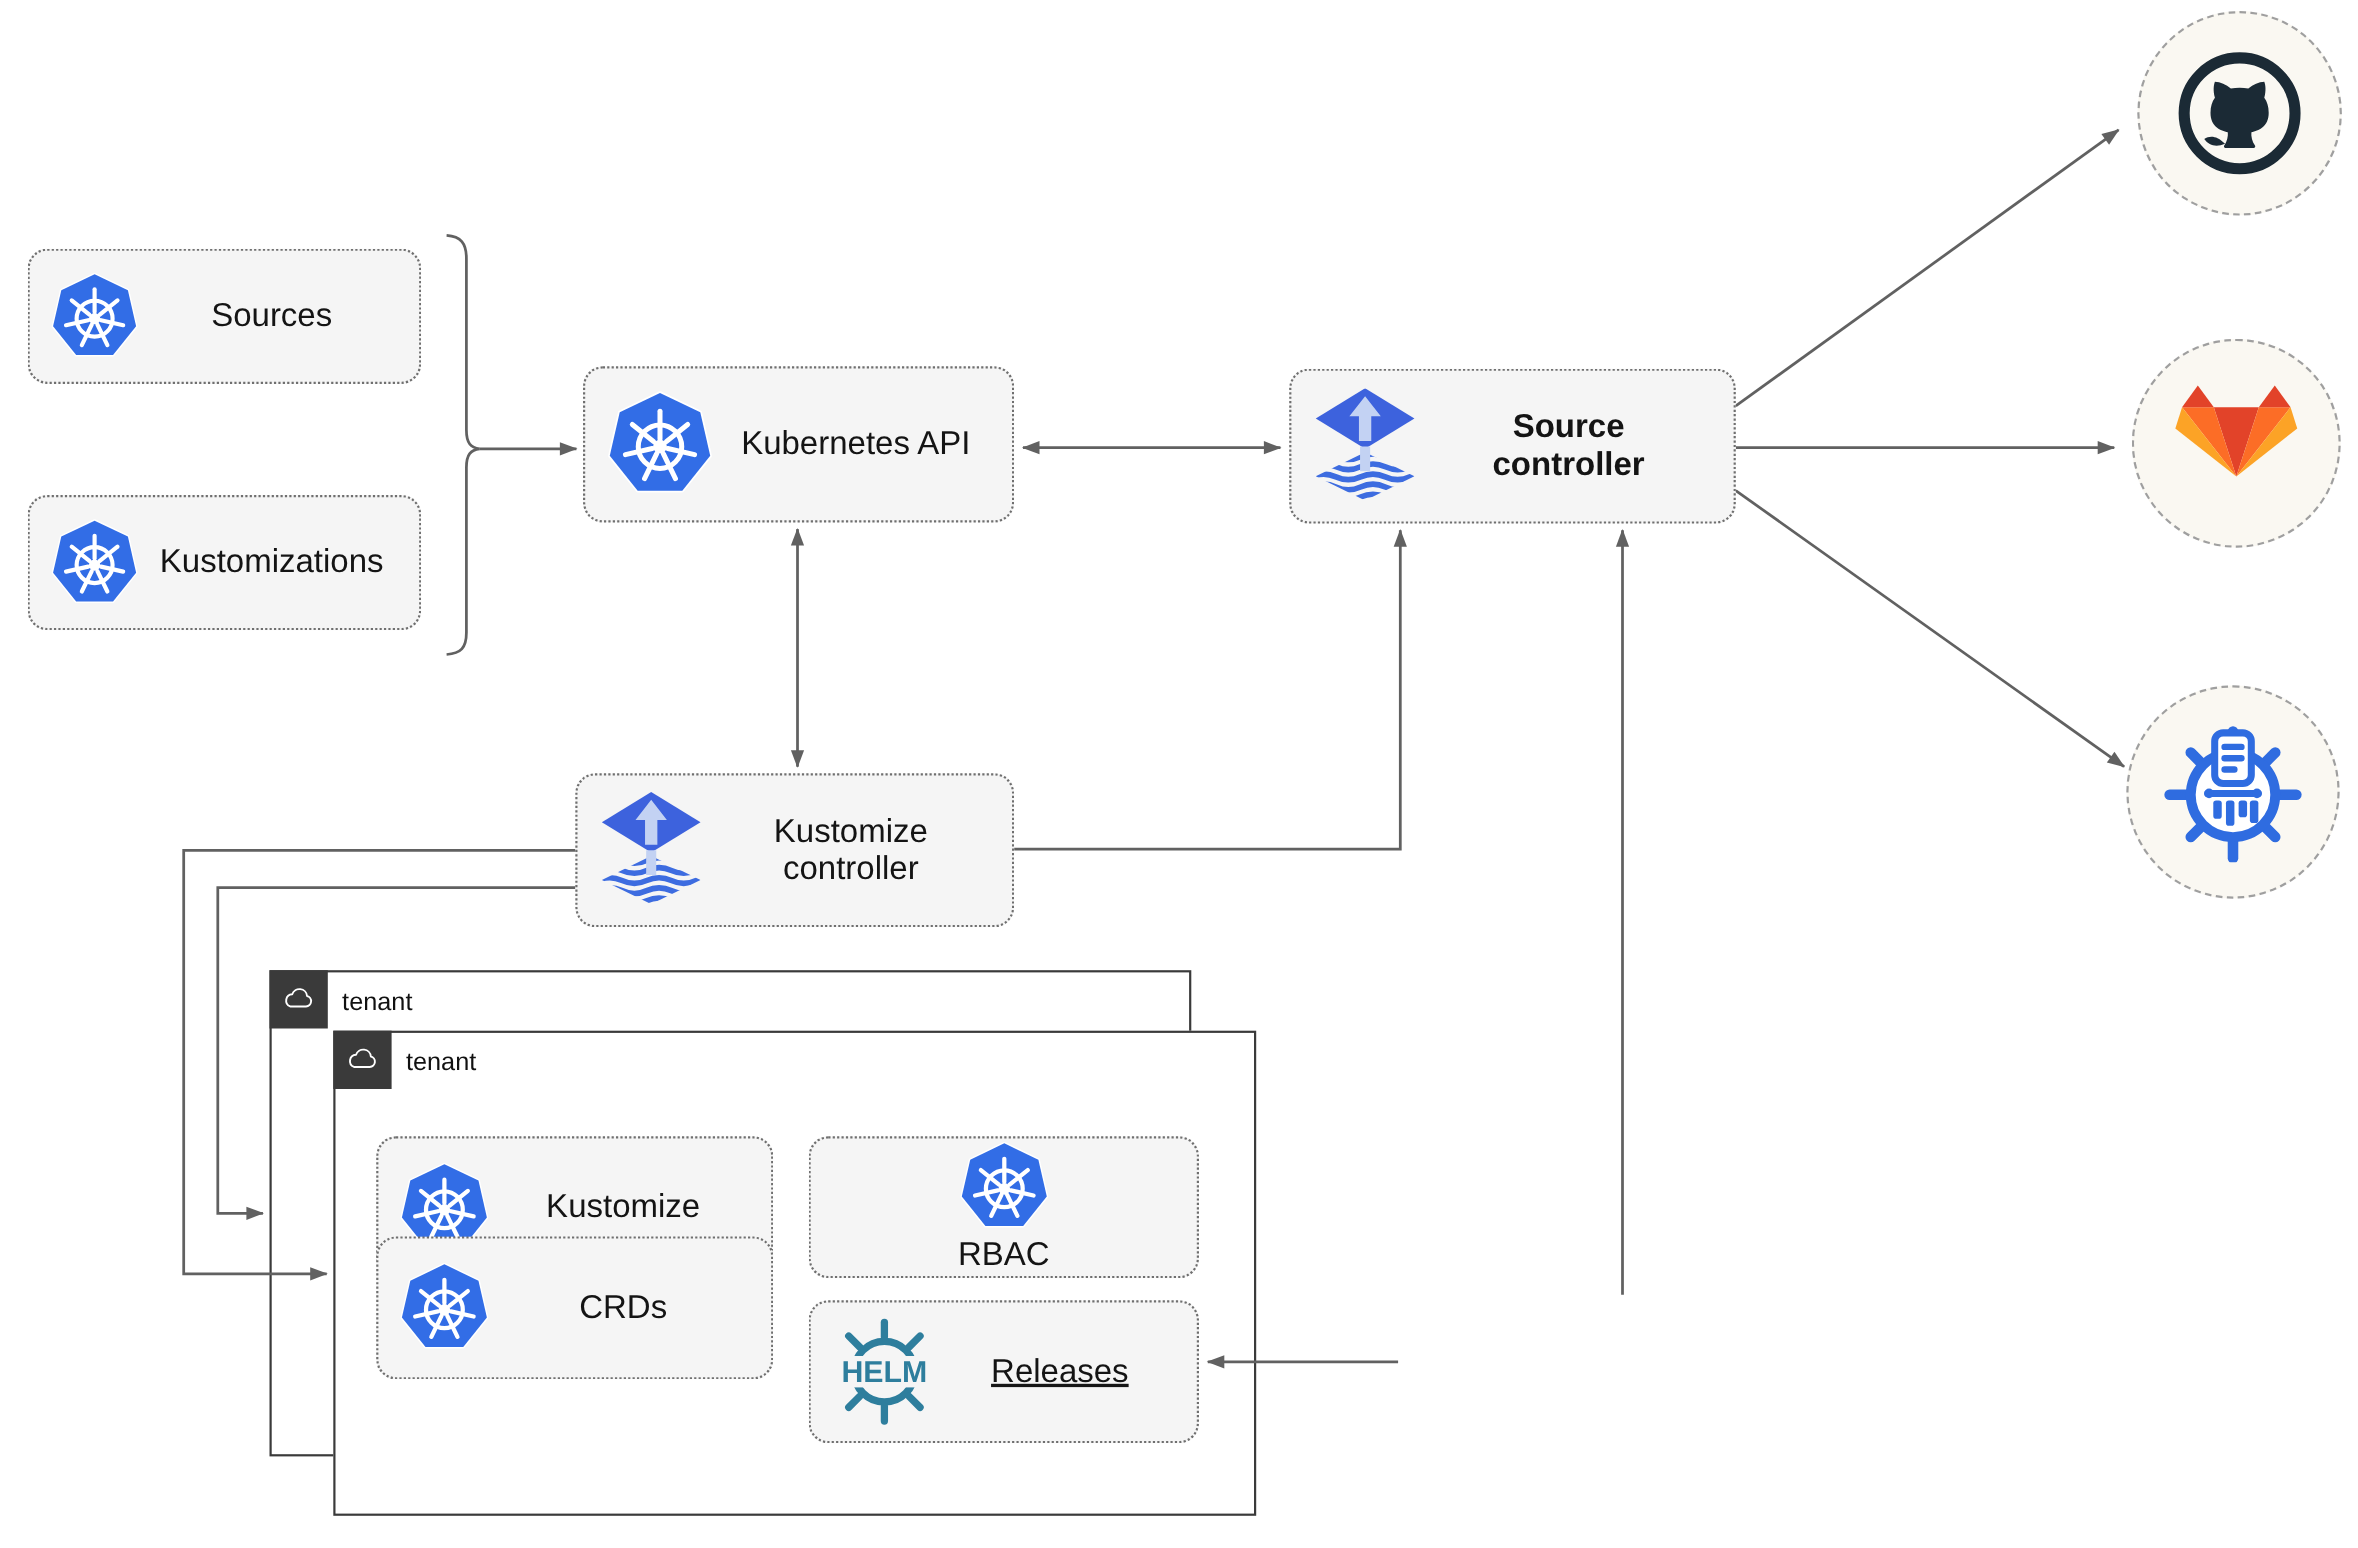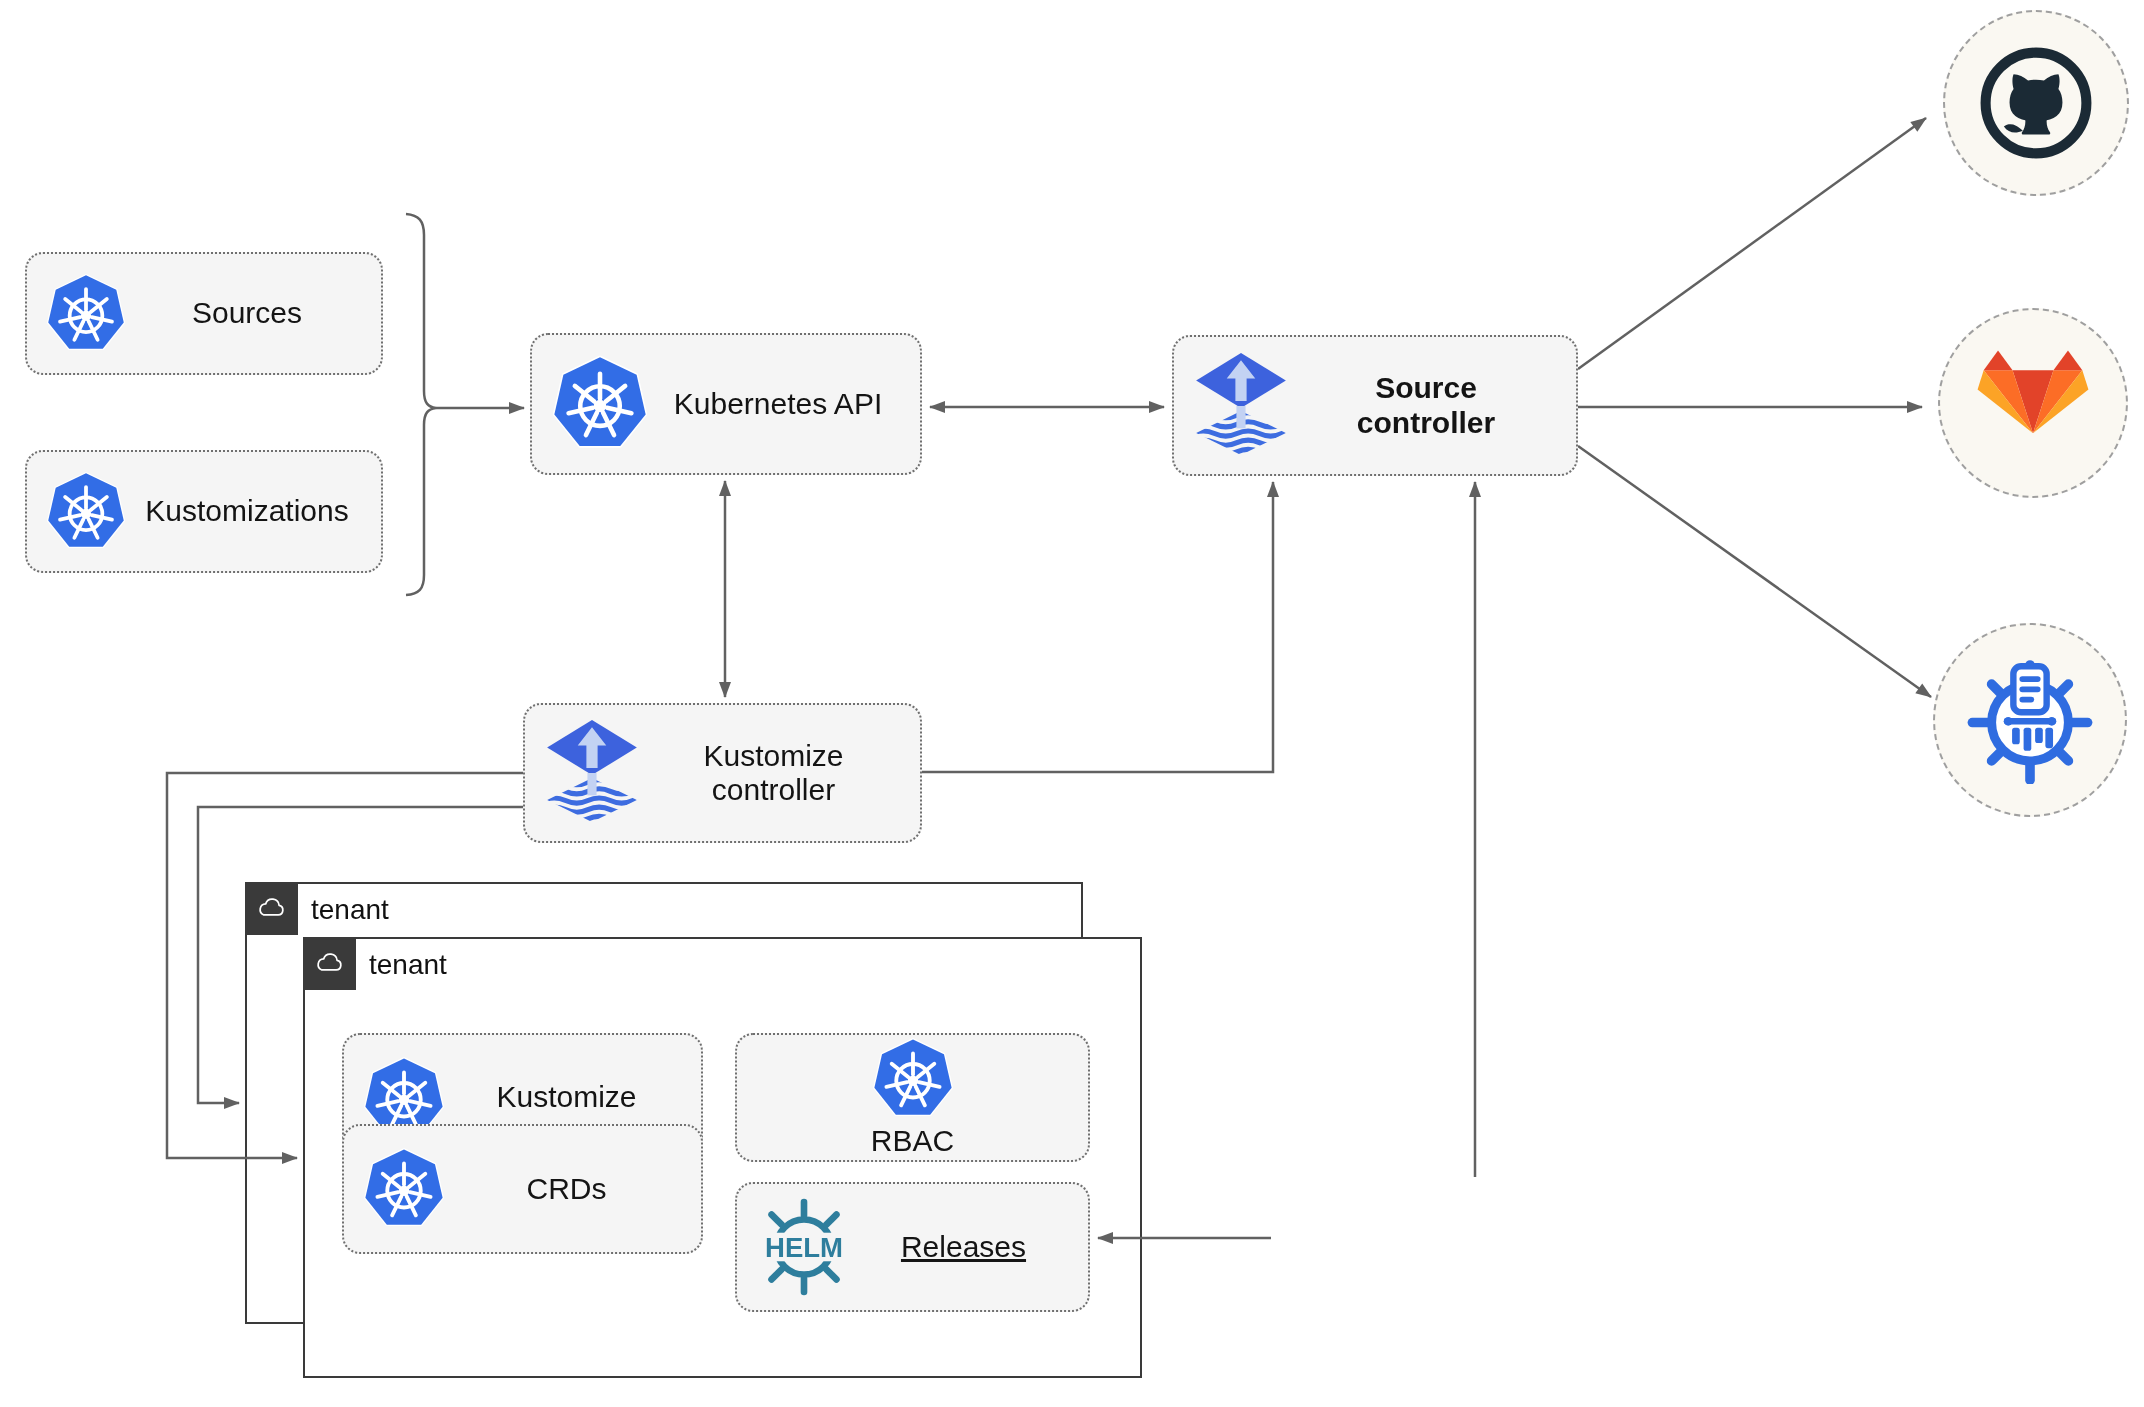--- a/index.html
+++ b/index.html
@@ -20,21 +20,21 @@
              display:flex;align-items:center;justify-content:center;}
   .lbl-narrow span{display:inline-block;max-width:175px;}
 
   
   .tenant{position:absolute;background:#ffffff;border:2.5px solid #3a3a3a;box-sizing:border-box;}
   .tenant .corner{
     position:absolute;left:-2.5px;top:-2.5px;width:53px;height:53px;background:#3a3a3a;
     display:flex;align-items:center;justify-content:center;
   }
   .tenant .tlabel{position:absolute;left:64px;top:0;height:52px;display:flex;align-items:center;
-                  font-size:28px;color:#111;}
+                  font-size:23px;color:#111;}
 
   
   .ext-circle{
     position:absolute;border:2px dashed #9f9f9f;border-radius:50%;background:#faf8f2;
     display:flex;align-items:center;justify-content:center;z-index:4;box-sizing:border-box;
   }
   .hidden-defs{position:absolute;width:0;height:0;overflow:hidden;}
 </style>
 </head>
 <body>
@@ -180,21 +180,21 @@
       <path d="M1475,1177 L1475,482" marker-end="url(#ah)"></path>
       <path d="M1271,1238 L1098,1238" marker-end="url(#ah)"></path>
       <path d="M523,773 L167,773 L167,1158 L297,1158" marker-end="url(#ah)"></path>
       <path d="M523,807 L198,807 L198,1103 L239,1103" marker-end="url(#ah)"></path>
       <path d="M1578,369 L1926,118" marker-end="url(#ah)"></path>
       <path d="M1578,407 L1922,407" marker-end="url(#ah)"></path>
       <path d="M1578,446 L1931,697" marker-end="url(#ah)"></path>
     </g>
   </svg>
 
-  <div class="node" style="left:25px;top:252px;width:358px;height:123px;">
+  <div class="node" style="left:25px;top:226px;width:358px;height:123px;">
     <span class="ic">
       <svg width="86" height="86">
           <use href="#sym-k8s"></use>
         </svg>
       </span>
     <span class="lbl">Sources</span>
   </div>
 
   <div class="node" style="left:530px;top:333px;width:392px;height:142px;">
     <span class="ic">

